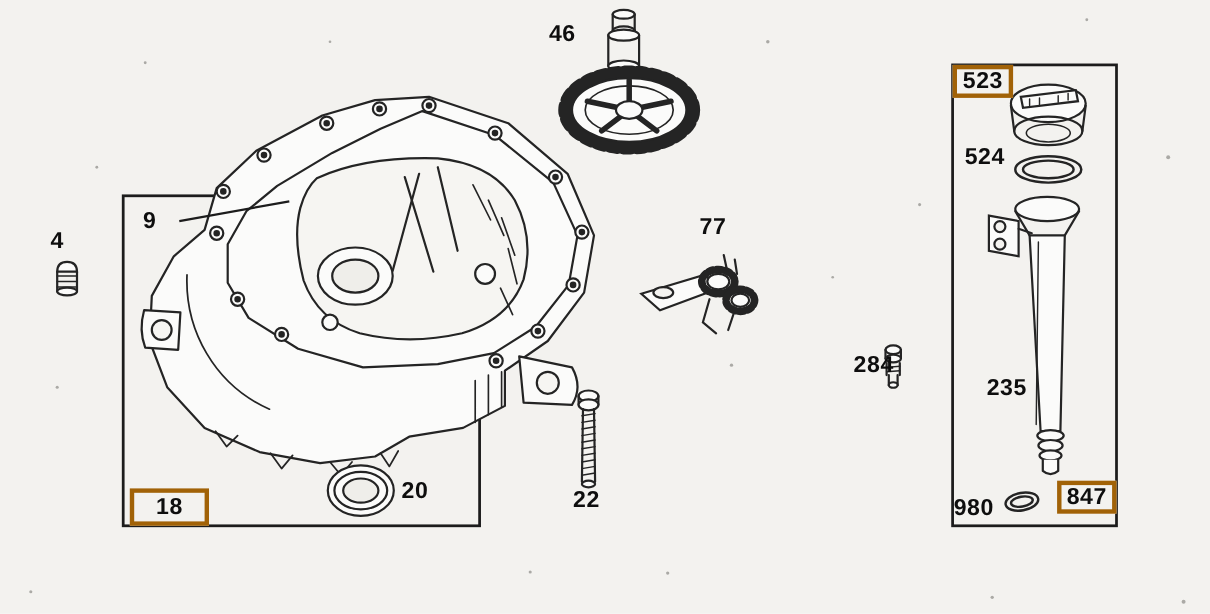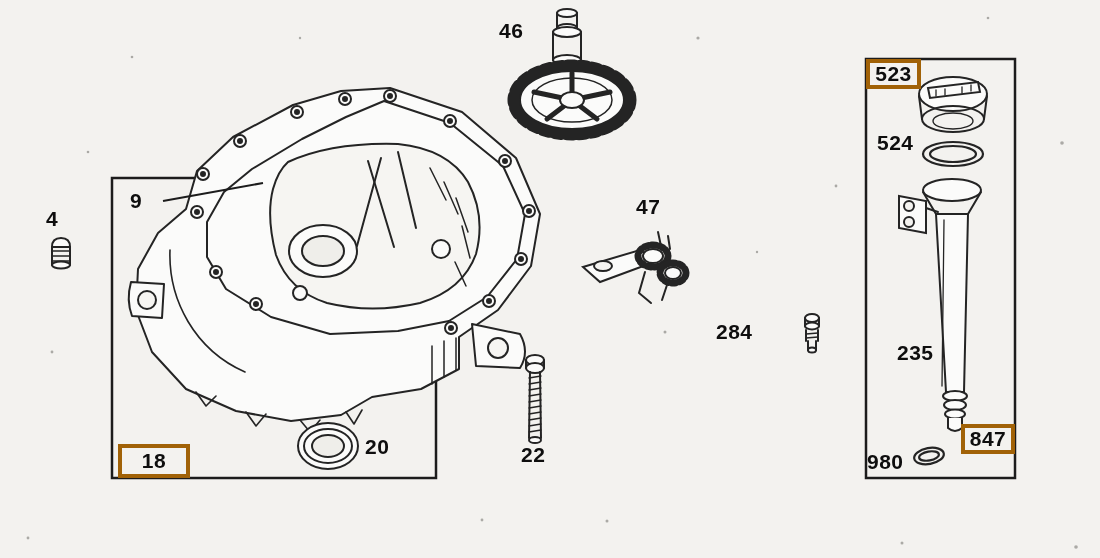--- a/index.html
+++ b/index.html
@@ -206,27 +206,27 @@
   <div class="part-label" style="left:130px;top:189px">9</div>
 
   <div class="part-label boxed" style="left:118px;top:444px;width:72px;height:34px">18</div>
 
   <div class="part-label" style="left:365px;top:435px">20</div>
 
   <div class="part-label" style="left:521px;top:443px">22</div>
 
   <div class="part-label" style="left:499px;top:19px">46</div>
 
-  <div class="part-label" style="left:636px;top:195px">47</div>
-
-  <div class="part-label" style="left:716px;top:320px">284</div>
+  <div class="part-label" style="left:636px;top:195px">77</div>
+
+  <div class="part-label" style="left:776px;top:320px">284</div>
 
   <div class="part-label boxed" style="left:866px;top:59px;width:55px;height:30px">523</div>
 
   <div class="part-label" style="left:877px;top:131px">524</div>
 
   <div class="part-label" style="left:897px;top:341px">235</div>
 
   <div class="part-label" style="left:867px;top:450px">980</div>
 
-  <div class="part-label boxed" style="left:961px;top:424px;width:54px;height:30px">847</div>
+  <div class="part-label boxed" style="left:961px;top:437px;width:54px;height:30px">847</div>
 
 </div>
 
 </body></html>

